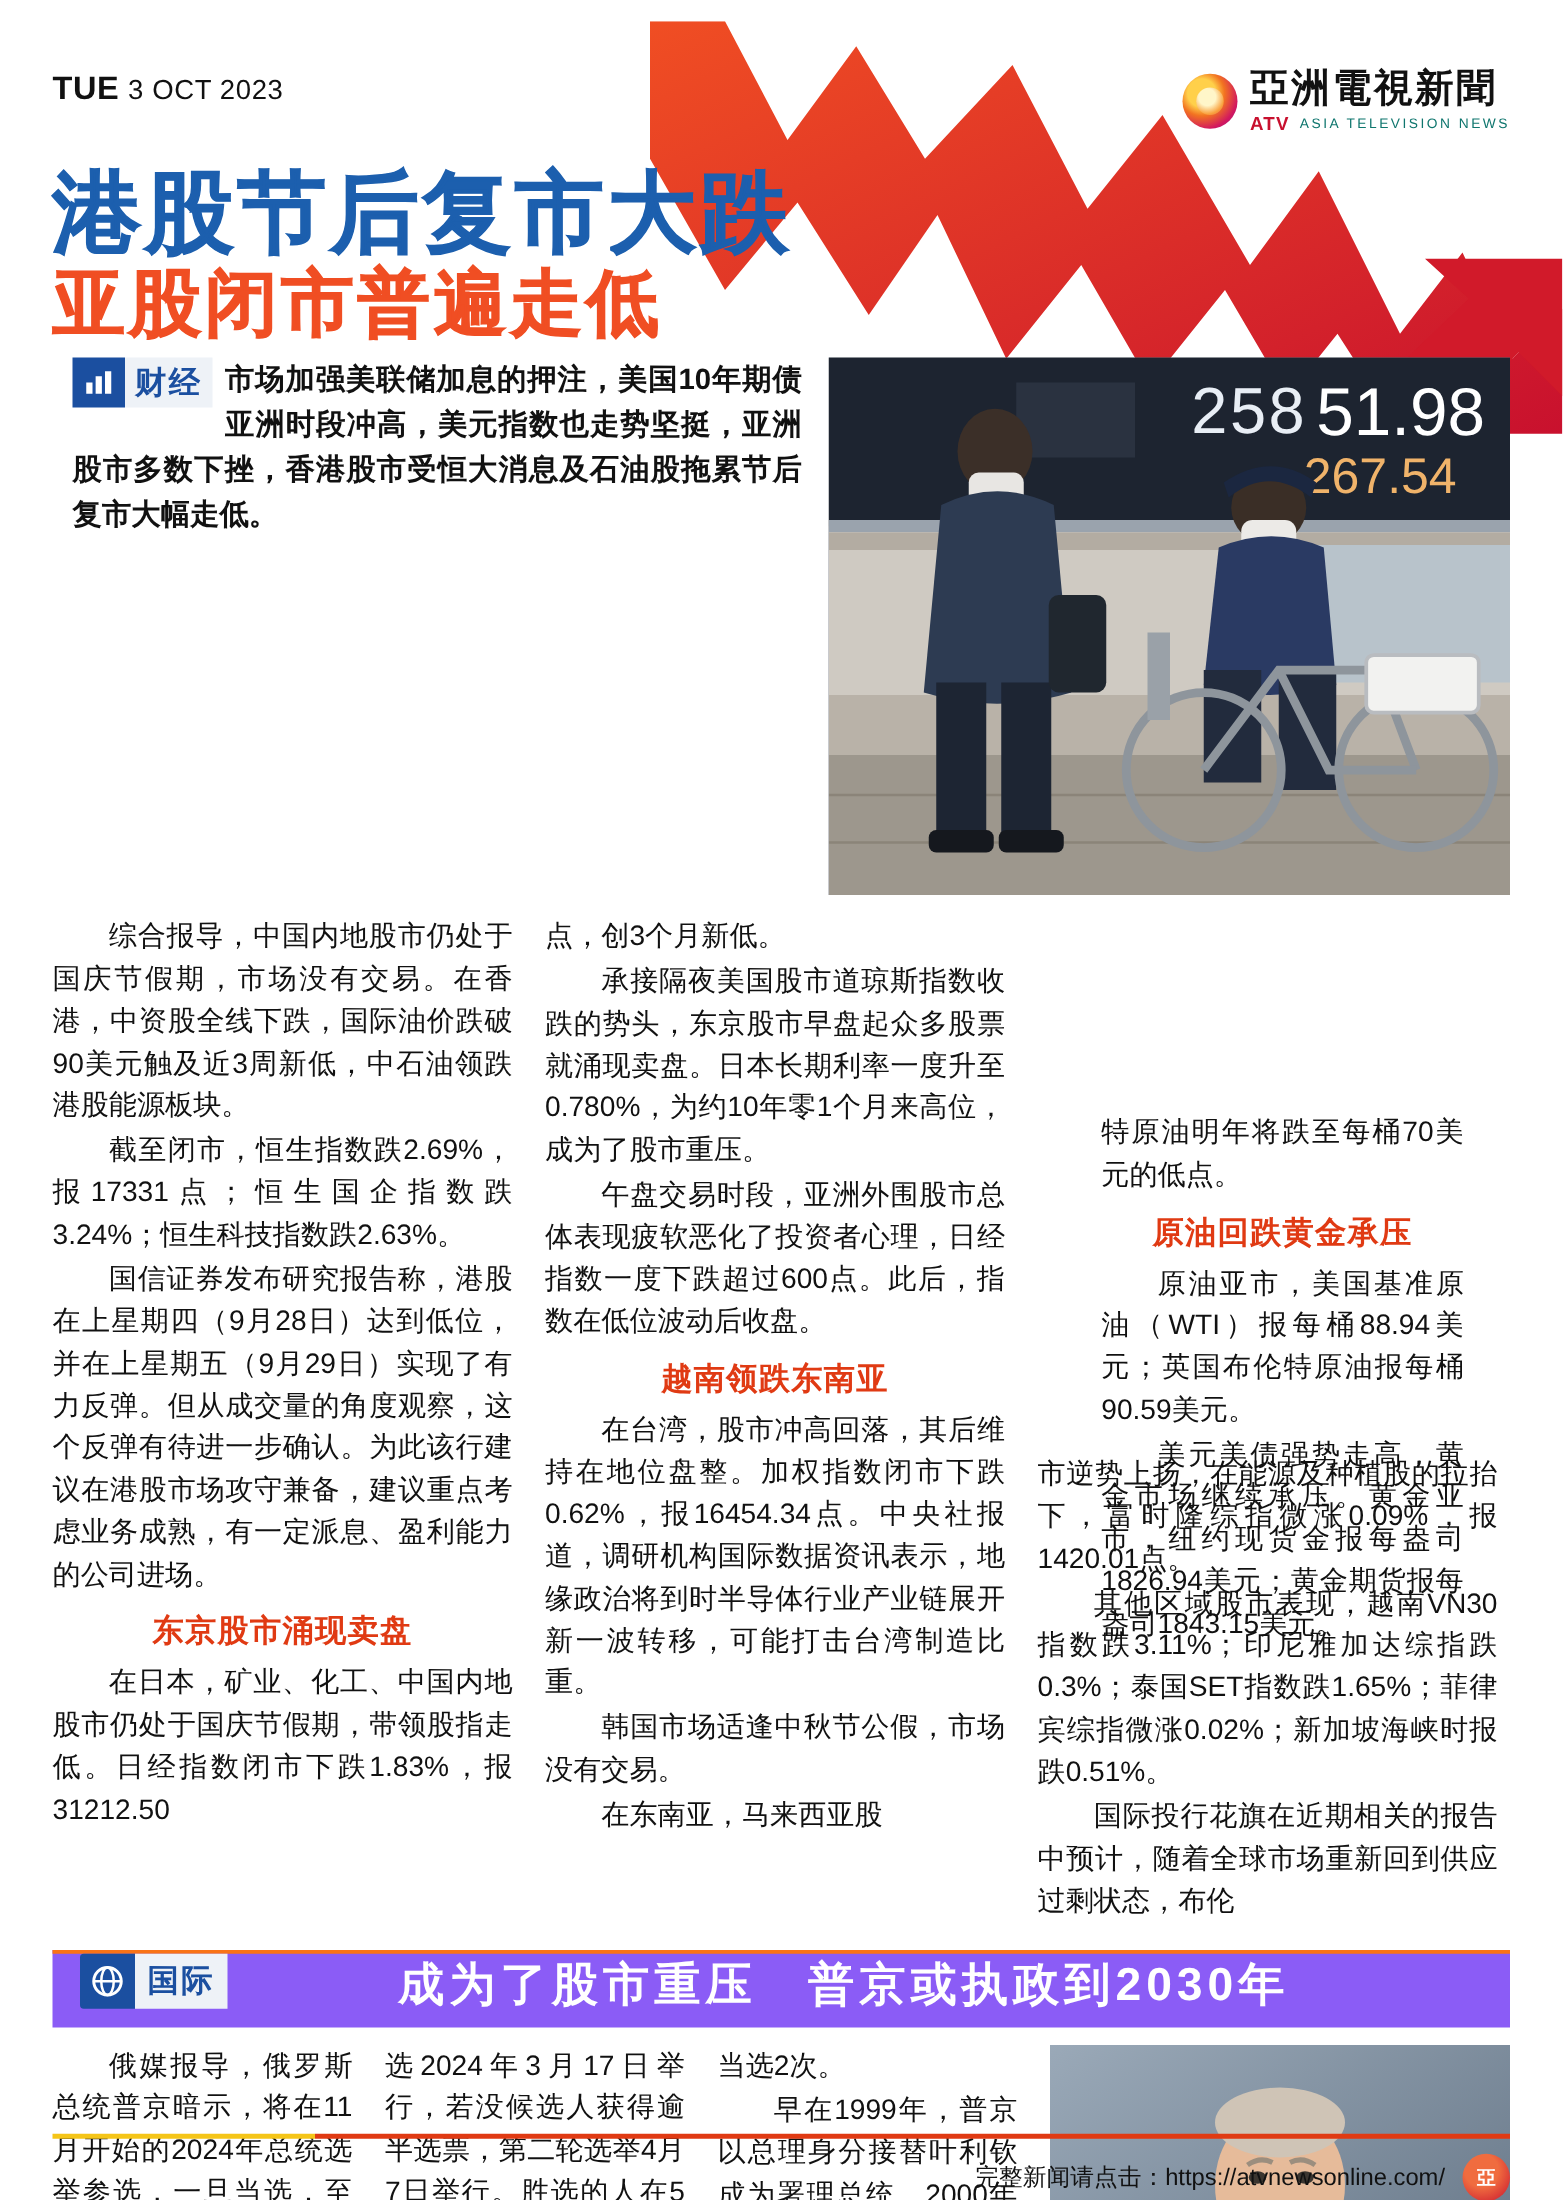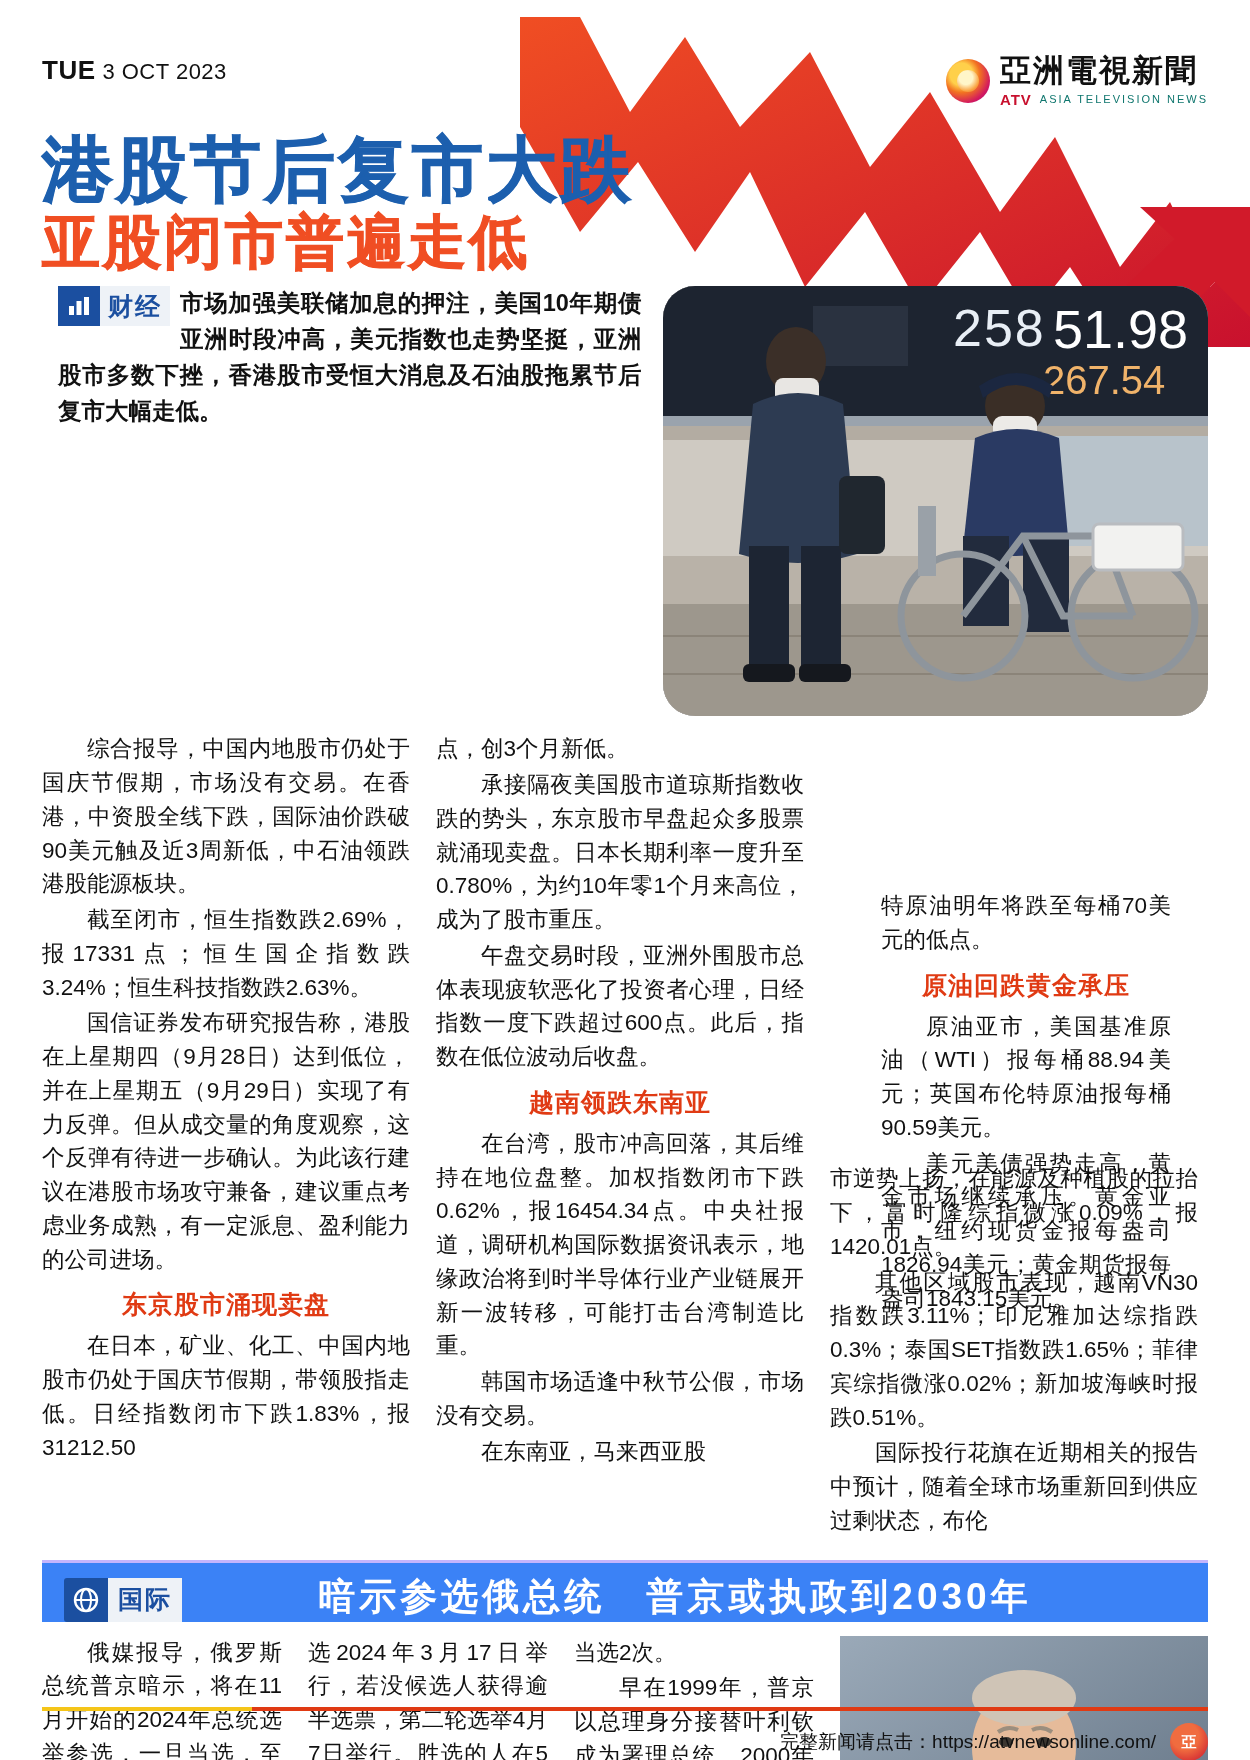--- a/index.html
+++ b/index.html
@@ -101,21 +101,20 @@
   }
   .lead-text {
     font-size: 23.5px; font-weight: bold; line-height: 1.52;
     text-align: justify; color: #111;
   }
   .lead-text .tagline { float: left; margin: 0 10px 0 0; }
 
   .photo-main {
     width: 560px; height: 430px; overflow: hidden; position: relative;
     background: #2b3340;
-    border-radius: 32px;
   }
 
   
   .cols3 { display: flex; gap: 26px; margin-top: 16px; }
   .col { width: 368px; }
   .col p {
     margin: 0 0 2px 0;
     font-size: 22.5px;
     line-height: 1.5;
     text-align: justify;
@@ -123,25 +122,25 @@
   }
   .col p.noindent { text-indent: 0; }
   .subhead {
     color: #e03a13; font-weight: bold; font-size: 25px;
     text-align: center; margin: 12px 0 8px 0; letter-spacing: 1px;
   }
 
   
   .intl-band {
     margin-top: 20px;
-    background: #3b82f6;
+    background: #8b5cf6;
     height: 62px;
-    display: flex; align-items: flex-end;
+    display: flex; align-items: flex-start;
     position: relative;
-    border-top: 3px solid #c4b5fd;
+    border-top: 3px solid #f97316;
   }
   .intl-tag { display: flex; align-items: center; margin-left: 22px; }
   .intl-globe {
     width: 44px; height: 44px; background: #1b4fa0; border-radius: 3px 0 0 3px;
     display: flex; align-items: center; justify-content: center;
   }
   .intl-word {
     height: 44px; background: #eef2f7; color: #1b4fa0; font-weight: bold;
     font-size: 25px; letter-spacing: 2px; padding: 0 10px;
     display: flex; align-items: center;
@@ -328,21 +327,21 @@
     <div class="intl-tag">
       <span class="intl-globe">
         <svg width="28" height="28" viewBox="0 0 28 28">
             <circle cx="14" cy="14" r="11" fill="none" stroke="#fff" stroke-width="2.4"></circle>
             <ellipse cx="14" cy="14" rx="5" ry="11" fill="none" stroke="#fff" stroke-width="2"></ellipse>
             <line x1="3" y1="14" x2="25" y2="14" stroke="#fff" stroke-width="2"></line>
           </svg>
       </span>
       <span class="intl-word">国际</span>
     </div>
-    <div class="intl-title">暗示参选俄总统　普京或执政到2030年</div>
+    <div class="intl-title">成为了股市重压　普京或执政到2030年</div>
   </div>
 
   <div class="lower">
     <div class="col">
       <p>俄媒报导，俄罗斯总统普京暗示，将在11月开始的2024年总统选举参选，一旦当选，至少可继续执政至2030年。</p>
 
     </div>
 
     <div class="col">
       <p class="noindent">选2024年3月17日举行，若没候选人获得逾半选票，第二轮选举4月7日举行。胜选的人在5月7日宣誓就职，执政至2030年5月7日。</p>

